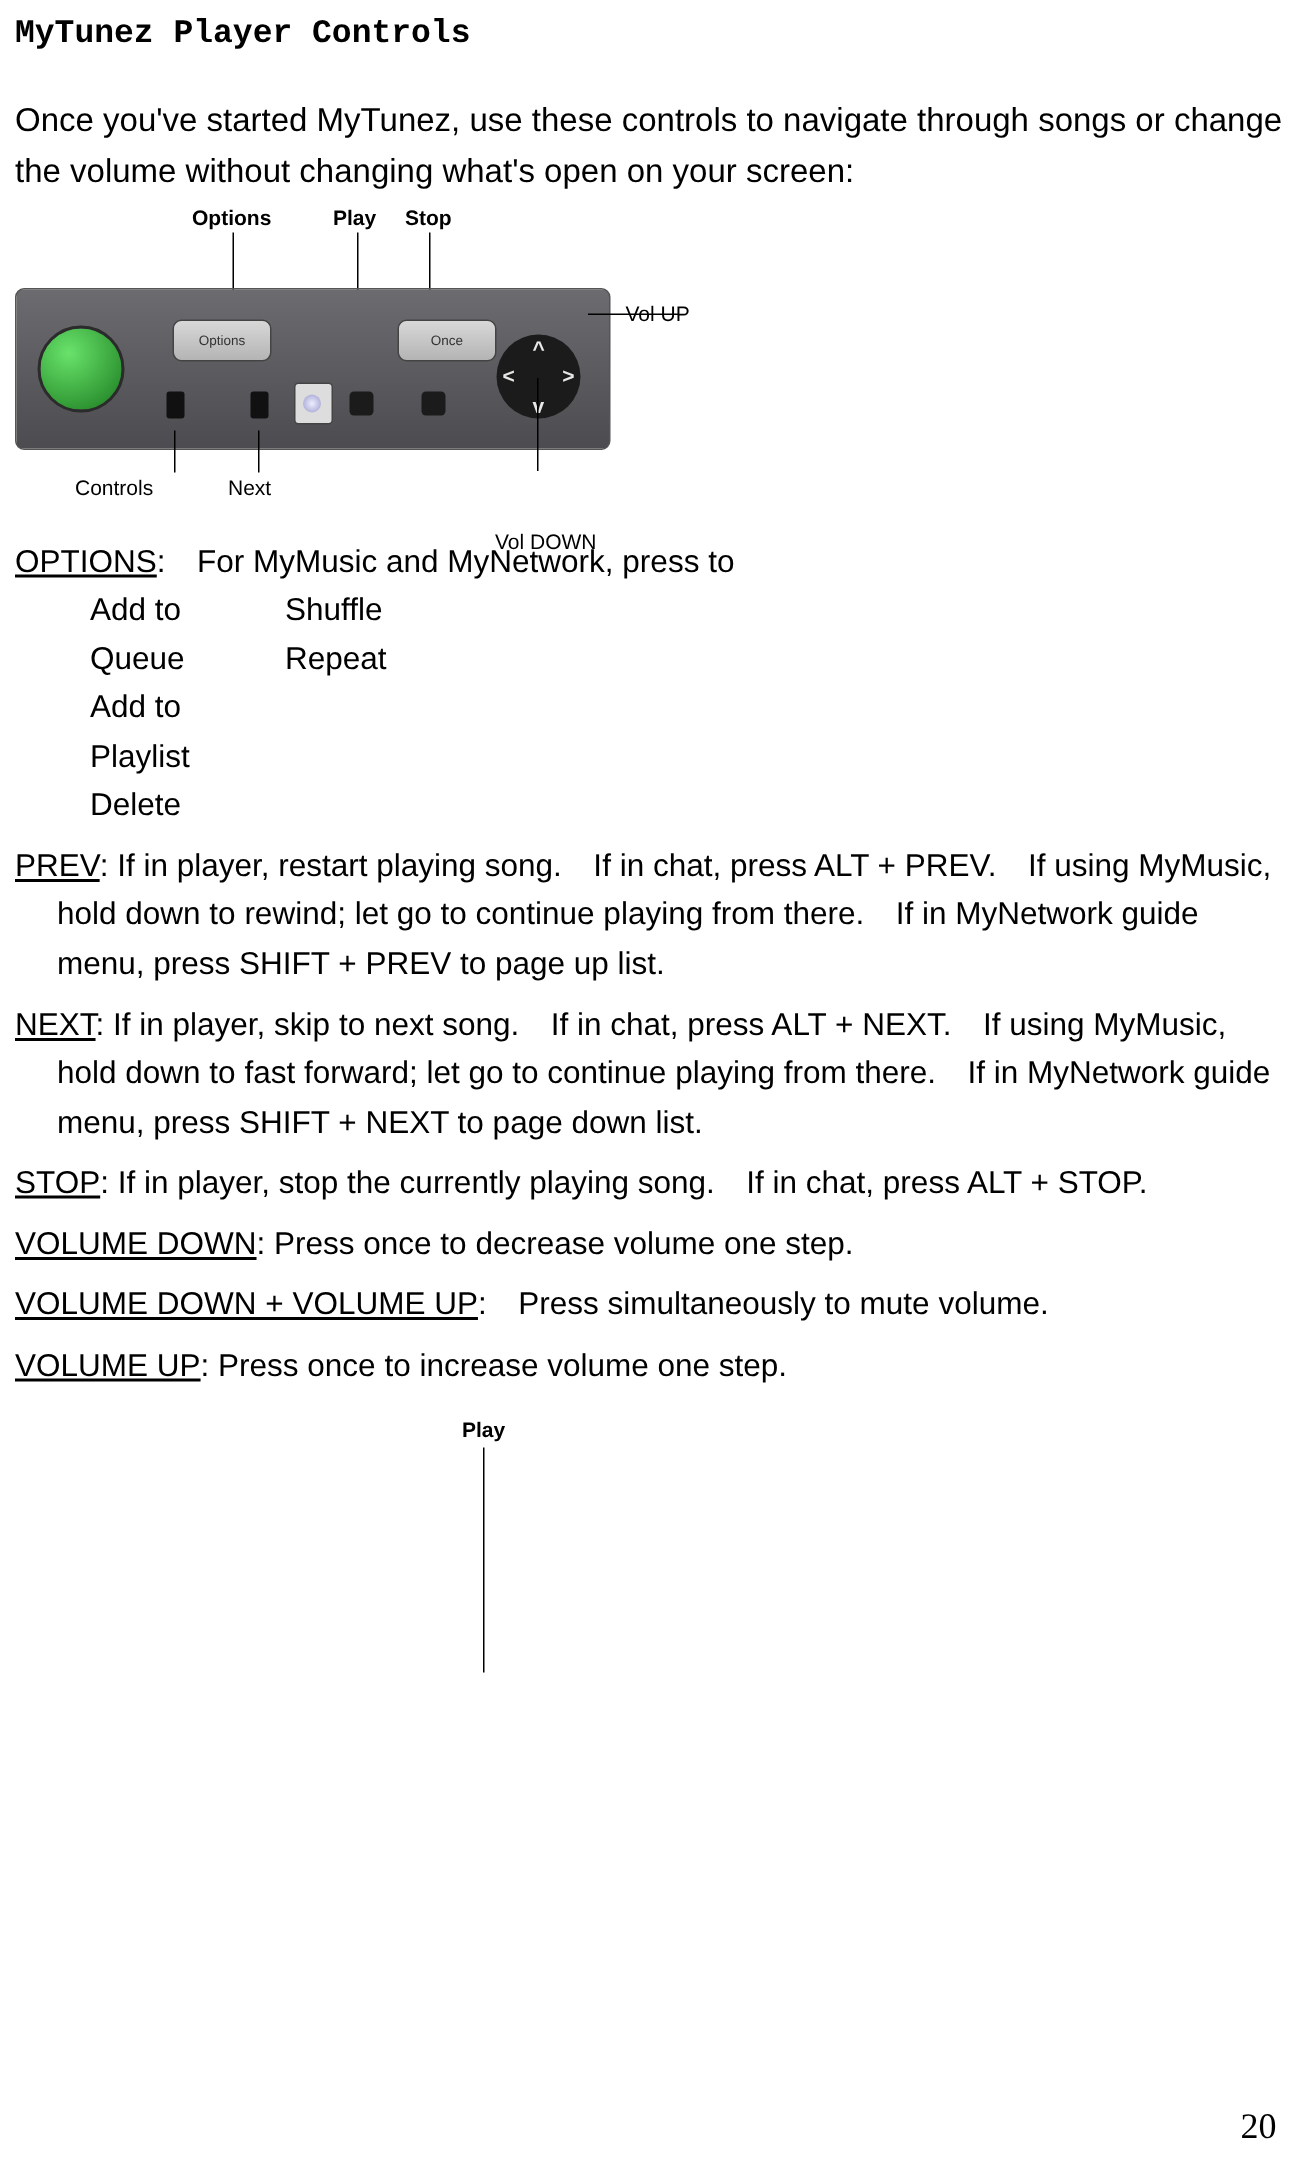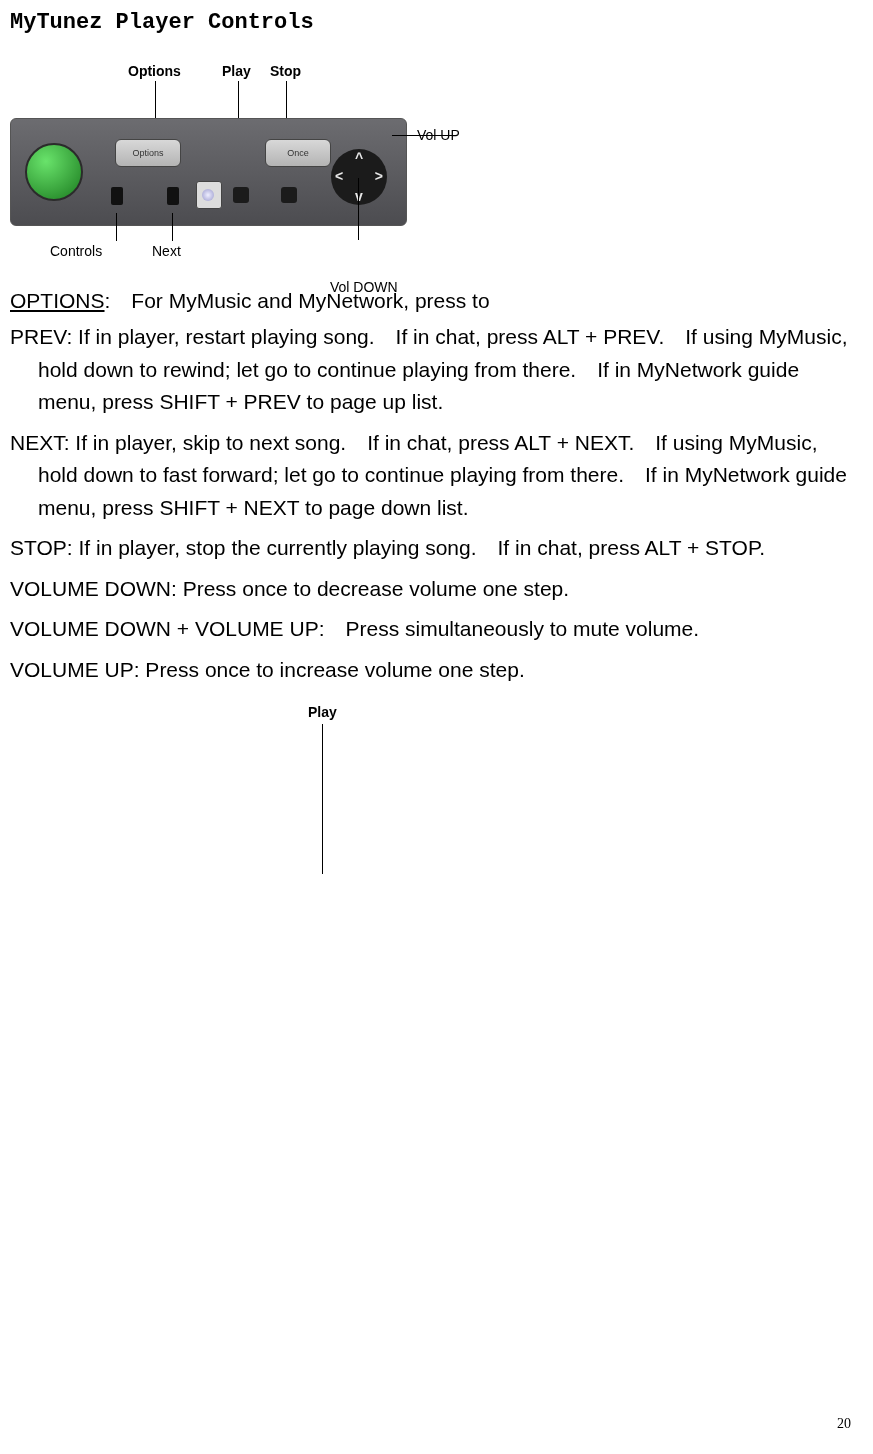--- a/index.html
+++ b/index.html
@@ -120,41 +120,42 @@
   .col { line-height:1.55; }
   .col1 { width: 90px; }
   .col2 { }
 
   
   .entry {
     font-size:21px; font-family:Arial; line-height:1.55;
     margin: 8px 0 8px 0;
     padding-left: 28px; text-indent:-28px;
   }
-  .entry .u { }
+  .entry .u { text-decoration: underline; }
 
   
   .bottom-play-wrap { position:relative; height:170px; margin-top:18px; }
   .bottom-play-label {
     position:absolute; left:298px; top:0;
     font-family:Verdana,Arial,sans-serif; font-size:14px; font-weight:bold;
   }
   .bottom-play-line { position:absolute; left:312px; top:20px; width:1px; height:150px; background:#000; }
 
   .page-number {
-    position:absolute; right:22px; bottom:22px; font-size:14px; font-family:"Times New Roman", serif;
+    position:absolute; right:22px; bottom:22px; font-size:24px; font-family:"Times New Roman", serif;
   }
 </style>
 </head>
 <body>
 
 <div class="page">
 
   <h1 class="doc-title">MyTunez Player Controls</h1>
 
+  <p class="intro">Once you've started MyTunez, use these controls to navigate through songs or change the volume without changing what's open on your screen:</p>
 
   <div class="diagram-wrap">
     <div class="top-labels">
       <span class="lbl-options">Options</span>
       <span class="lbl-play">Play</span>
       <span class="lbl-stop">Stop</span>
     </div>
     <div class="top-line line-options"></div>
     <div class="top-line line-play"></div>
     <div class="top-line line-stop"></div>
@@ -184,20 +185,31 @@
     <div class="line-previous"></div>
     <span class="side-label lbl-previous">Controls</span>
     <div class="line-next"></div>
     <span class="side-label lbl-next">Next</span>
   </div>
 
   <div class="options-block">
     <div class="options-head">
       <span class="u">OPTIONS</span><span>: For MyMusic and MyNetwork, press to</span>
     </div>
+    <div class="options-cols">
+      <div class="col col1">
+        <div>Add to Queue</div>
+        <div>Add to Playlist</div>
+        <div>Delete</div>
+      </div>
+      <div class="col col2">
+        <div>Shuffle</div>
+        <div>Repeat</div>
+      </div>
+    </div>
   </div>
 
   <p class="entry">
     <span class="u">PREV</span><span>: If in player, restart playing song. If in chat, press ALT + PREV. If using MyMusic, hold down to rewind; let go to continue playing from there. If in MyNetwork guide menu, press SHIFT + PREV to page up list.</span>
   </p>
   <p class="entry">
     <span class="u">NEXT</span><span>: If in player, skip to next song. If in chat, press ALT + NEXT. If using MyMusic, hold down to fast forward; let go to continue playing from there. If in MyNetwork guide menu, press SHIFT + NEXT to page down list.</span>
   </p>
   <p class="entry">
     <span class="u">STOP</span><span>: If in player, stop the currently playing song. If in chat, press ALT + STOP.</span>

